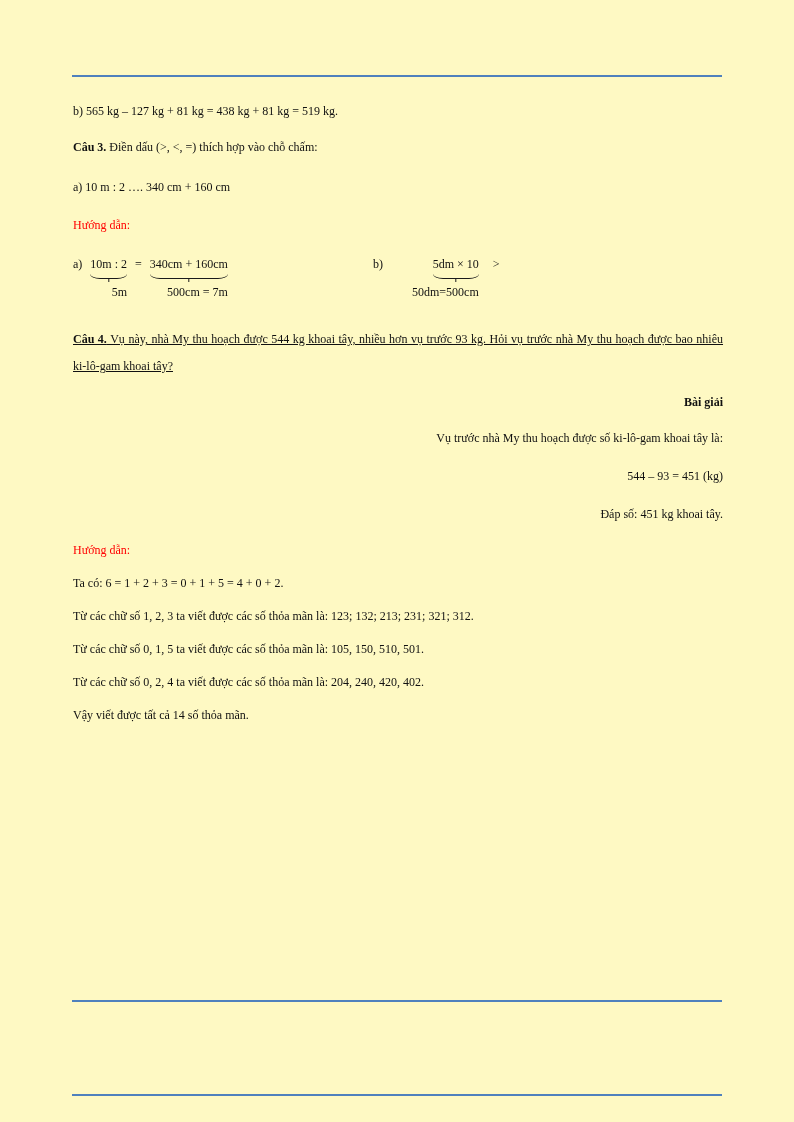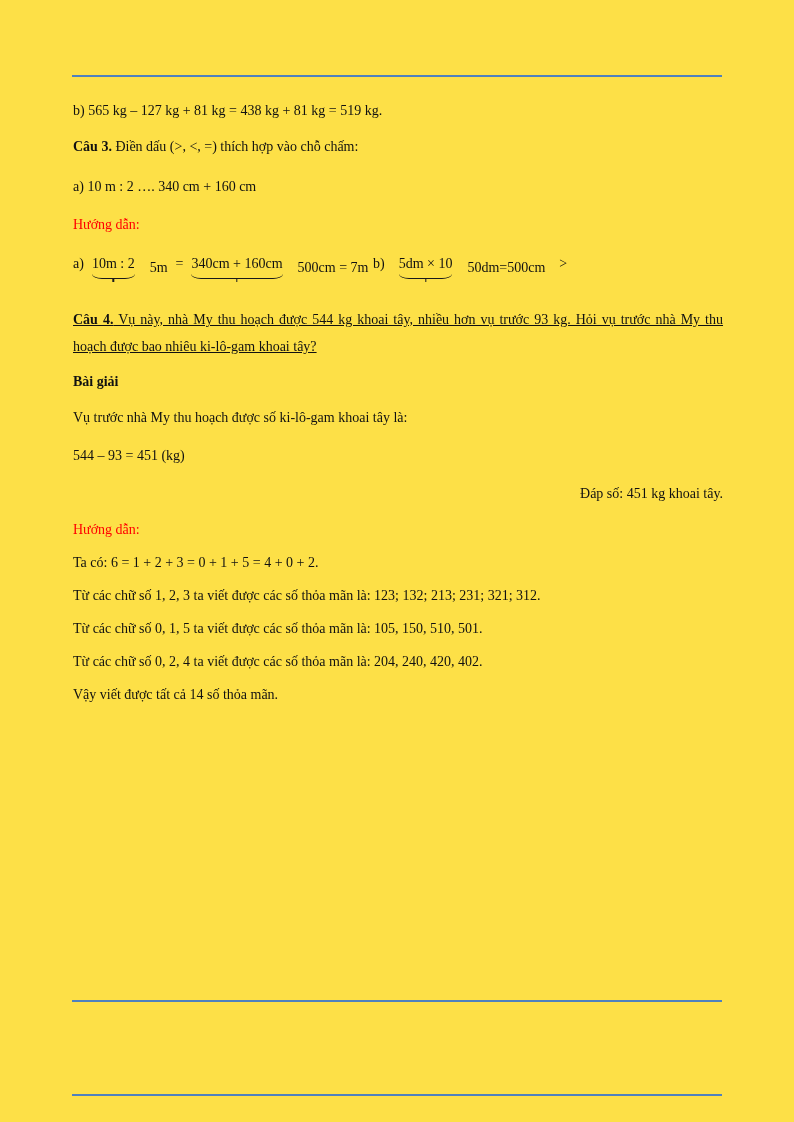--- a/index.html
+++ b/index.html
@@ -6,23 +6,23 @@
     --accent: #4f81bd;
     --red: #ff0000;
   }
   * { box-sizing: border-box; }
   html, body { margin: 0; padding: 0; background: #ffffff; }
   .page {
     position: relative;
     width: 794px;
     height: 1122px;
     margin: 0 auto;
-    background: #fde047;
+    background: #fef9c3;
     font-family: "Liberation Serif", serif;
-    font-size: 14px;
+    font-size: 12px;
     color: #111111;
     overflow: hidden;
   }
   .rule {
     position: absolute;
     left: 72px;
     width: 650px;
     border-top: 2px solid var(--accent);
     height: 0;
   }
@@ -36,33 +36,33 @@
     top: 100px;
     width: 650px;
   }
   .line { margin: 0 0 14px 0; line-height: 22px; }
   .mb18 { margin-bottom: 18px; }
   .mb16 { margin-bottom: 16px; }
   .mb13 { margin-bottom: 13px; }
   .mb11 { margin-bottom: 11px; }
   .b { font-weight: bold; }
   .red { color: var(--red); }
-  .center { text-align: left; }
+  .center { text-align: right; }
   .para-justify { text-align: justify; line-height: 27px; margin: 0 0 11px 0; text-decoration: underline; }
   .answer { text-align: right; padding-left: 134px; margin: 0 0 14px 0; line-height: 22px; }
 
   .two-col { display: flex; margin: 0 0 16px 0; line-height: 22px; }
   .col-a { width: 287px; flex: 0 0 287px; }
 
   .worked { display: flex; margin: 0 0 24px 0; }
   .worked-part { display: flex; align-items: flex-start; gap: 8px; }
   .worked-part.pa { width: 300px; flex: 0 0 300px; }
   .worked-part.pb { gap: 14px; }
   .op { line-height: 20px; }
-  .bgroup { display: inline-flex; flex-direction: row; align-items: center; }
+  .bgroup { display: inline-flex; flex-direction: column; align-items: flex-end; }
   .btop { display: flex; flex-direction: column; }
   .bexpr { line-height: 20px; white-space: nowrap; }
   .bcurve {
     height: 5px;
     border-bottom: 1.4px solid #1a1a1a;
     border-bottom-left-radius: 10px 5px;
     border-bottom-right-radius: 10px 5px;
     position: relative;
     margin-bottom: 3px;
   }

